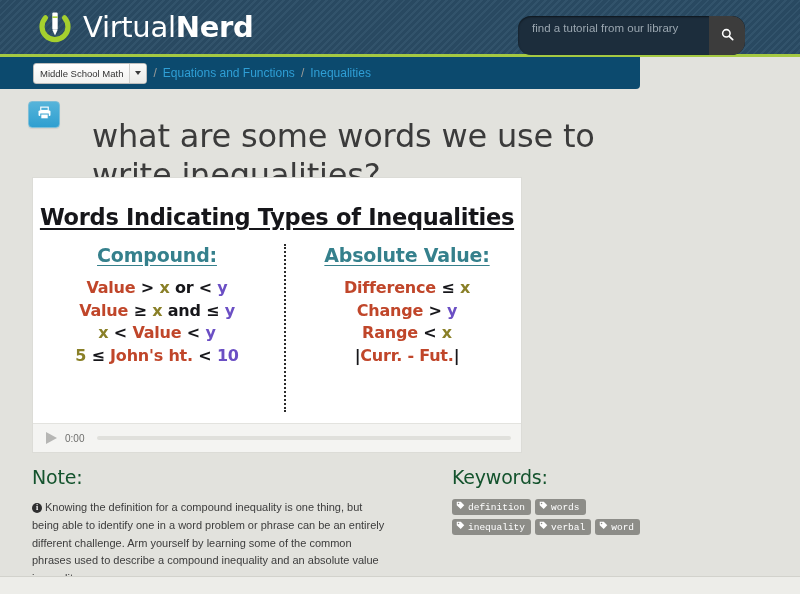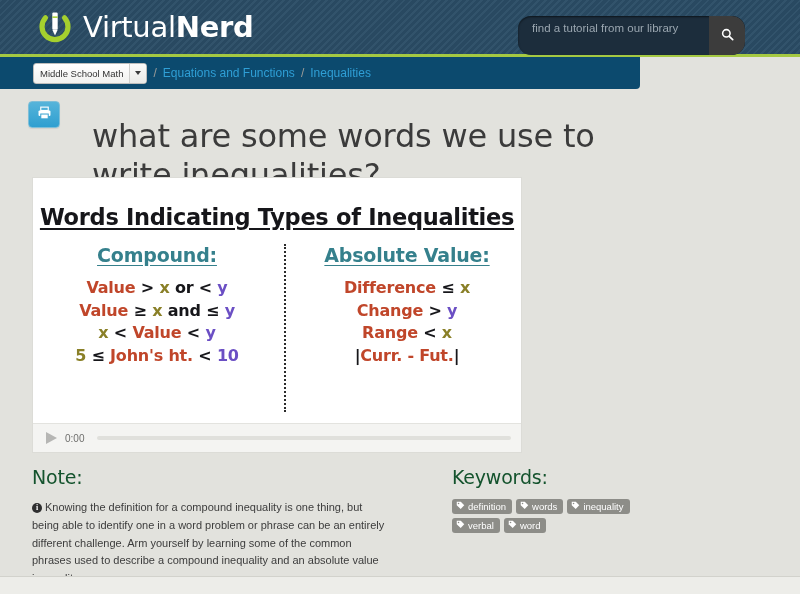--- a/index.html
+++ b/index.html
@@ -349,20 +349,21 @@
     display: inline-flex;
     align-items: center;
     gap: 3px;
     background: #8d8d88;
     color: #ffffff;
     font-size: 9.5px;
     padding: 2px 6px 2px 4px;
     border-radius: 3px;
     white-space: nowrap;
     cursor: pointer;
+    font-family: Liberation Mono, monospace;
   }
   .bottom-rule {
     position: absolute;
     left: 0;
     top: 576px;
     width: 800px;
     height: 1px;
     background: #d2d2cc;
   }
   .bottom-strip {

